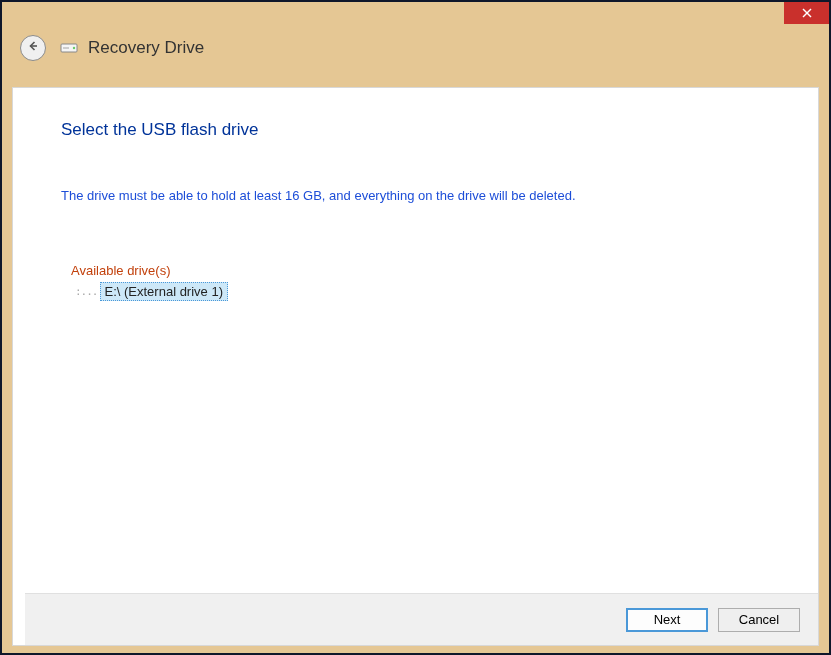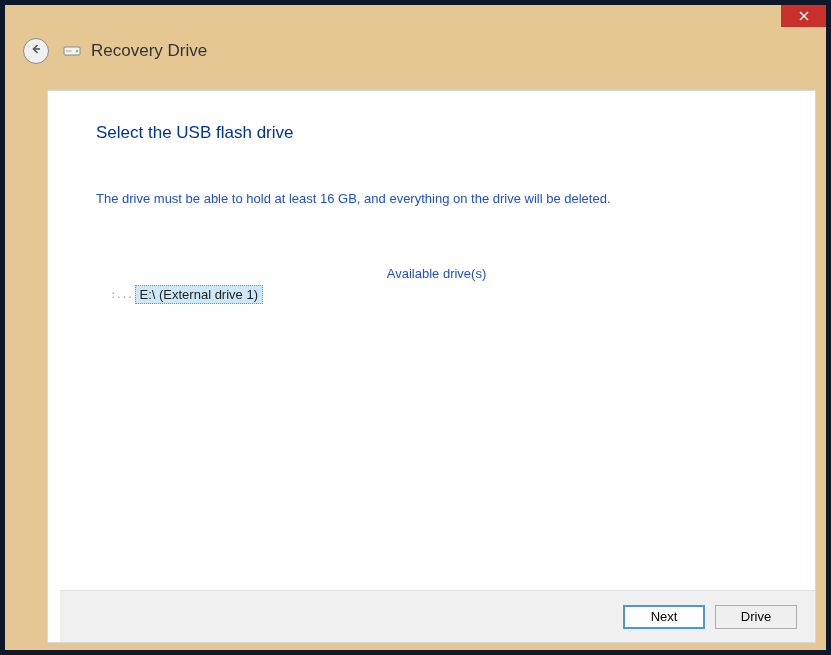--- a/index.html
+++ b/index.html
@@ -12,21 +12,21 @@
       background: #fff;
       width: 831px;
       height: 655px;
       overflow: hidden;
     }
     .window {
       width: 831px;
       height: 655px;
       background: #e5c794;
       position: relative;
-      border: 5px solid #0f172a;
+      border: 2px solid #0f172a;
     }
     .title-bar {
       height: 28px;
       display: flex;
       justify-content: flex-end;
       align-items: flex-start;
     }
     .close-btn {
       width: 45px;
       height: 22px;
@@ -74,42 +74,40 @@
       font-weight: 400;
     }
     .content {
       position: absolute;
       left: 10px;
       right: 10px;
       top: 85px;
       bottom: 7px;
       background: #fff;
       border: 1px solid #d8d8d8;
-      margin-left: 32px;
     }
     .content-inner {
       padding: 32px 48px 0 48px;
       height: calc(100% - 52px);
     }
     .page-heading {
       color: #003399;
       font-size: 17px;
       font-weight: 400;
       margin-bottom: 48px;
     }
     .instruction {
       font-size: 13px;
       color: #1d4ed8;
       margin-bottom: 60px;
     }
     .tree-label {
       font-size: 13px;
-      color: #1d4ed8;
+      color: #c2410c;
       margin-left: 10px;
-      text-align: center;
     }
     .tree-item-row {
       display: flex;
       align-items: center;
       margin-left: 14px;
       margin-top: 4px;
     }
     .tree-connector {
       color: #aaa;
       font-size: 11px;
@@ -196,16 +194,16 @@
 
       <div class="tree-label">Available drive(s)</div>
       <div class="tree-item-row">
         <span class="tree-connector">:...</span>
         <span class="tree-item">E:\ (External drive 1)</span>
       </div>
     </div>
 
     <div class="button-bar">
       <button class="btn primary">Next</button>
-      <button class="btn">Drive</button>
+      <button class="btn">Cancel</button>
     </div>
   </div>
 </div>
 
 </body></html>

